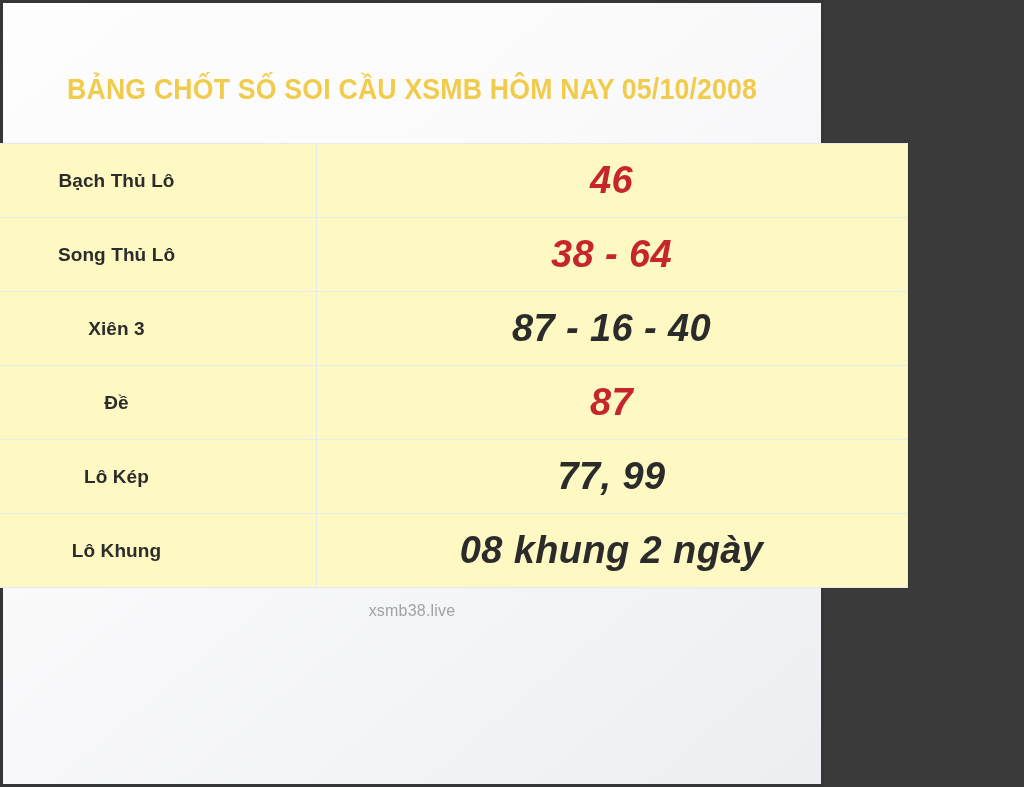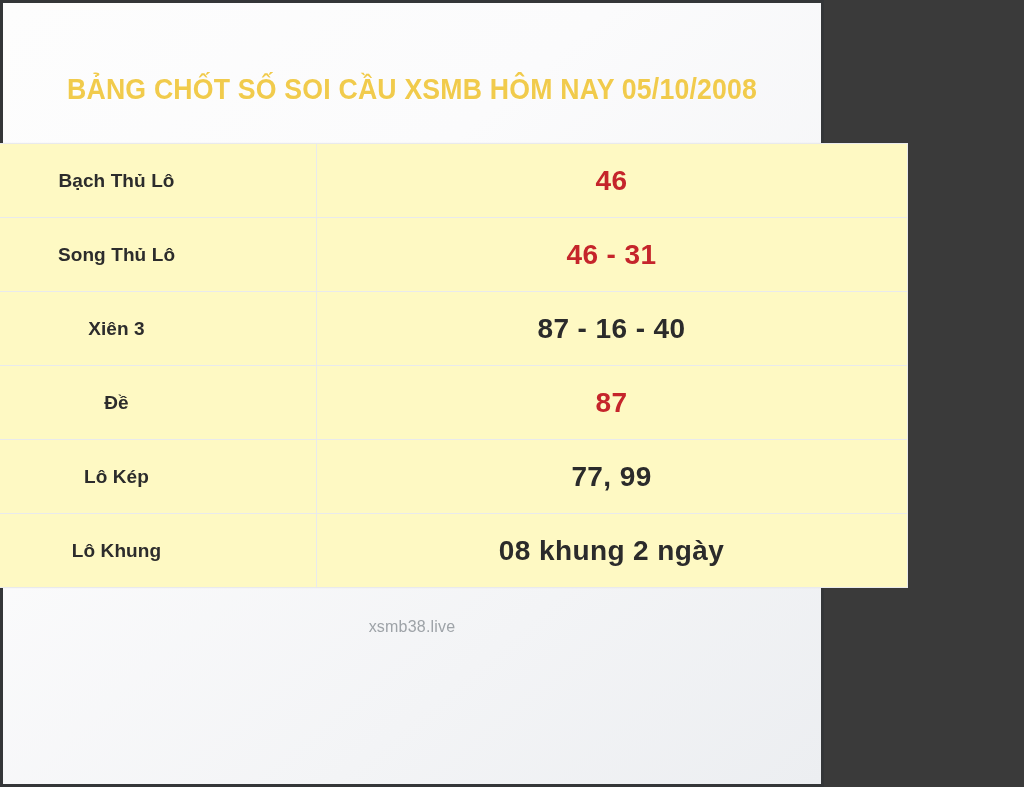--- a/index.html
+++ b/index.html
@@ -63,31 +63,32 @@
   .col-value { width: 570px; }
 
   .label-text {
     font-size: 19px;
     font-weight: bold;
     color: #2c2c2c;
     letter-spacing: 0.1px;
   }
 
   .value-text {
-    font-size: 28px;
+    font-size: 38px;
     font-weight: bold;
     letter-spacing: 0.4px;
     color: #2b2b2b;
+    font-style: italic;
   }
   .value-text.accent {
     color: #c5252b;
   }
 
   .footer-note {
-    margin-top: 30px;
+    margin-top: 14px;
     font-size: 16px;
     color: #9ea3a8;
     letter-spacing: 0.2px;
     text-align: center;
   }
 </style>
 </head>
 <body>
 
 <div class="screen">
@@ -102,21 +103,21 @@
         </td>
         <td class="col-value">
           <span class="value-text accent">46</span>
         </td>
       </tr>
       <tr class="row">
         <td class="col-label">
           <span class="label-text">Song Thủ Lô</span>
         </td>
         <td class="col-value">
-          <span class="value-text accent">46 - 31</span>
+          <span class="value-text accent">38 - 64</span>
         </td>
       </tr>
       <tr class="row">
         <td class="col-label">
           <span class="label-text">Xiên 3</span>
         </td>
         <td class="col-value">
           <span class="value-text">87 - 16 - 40</span>
         </td>
       </tr>

